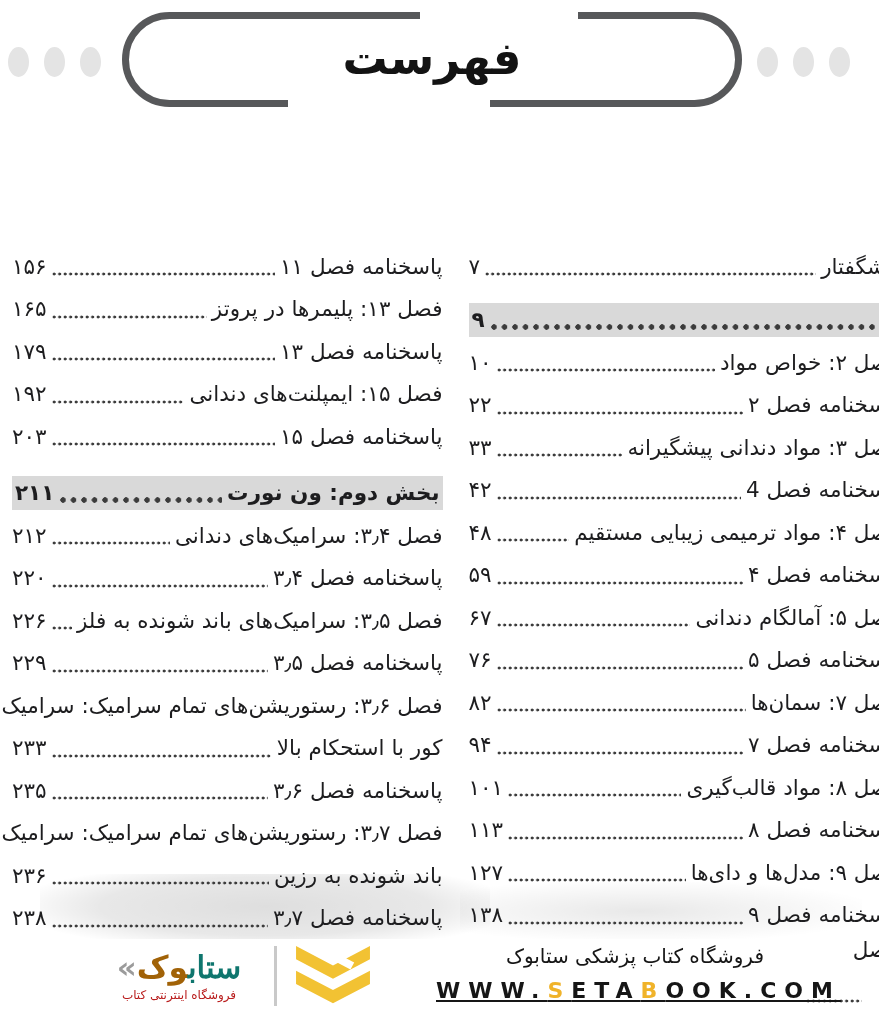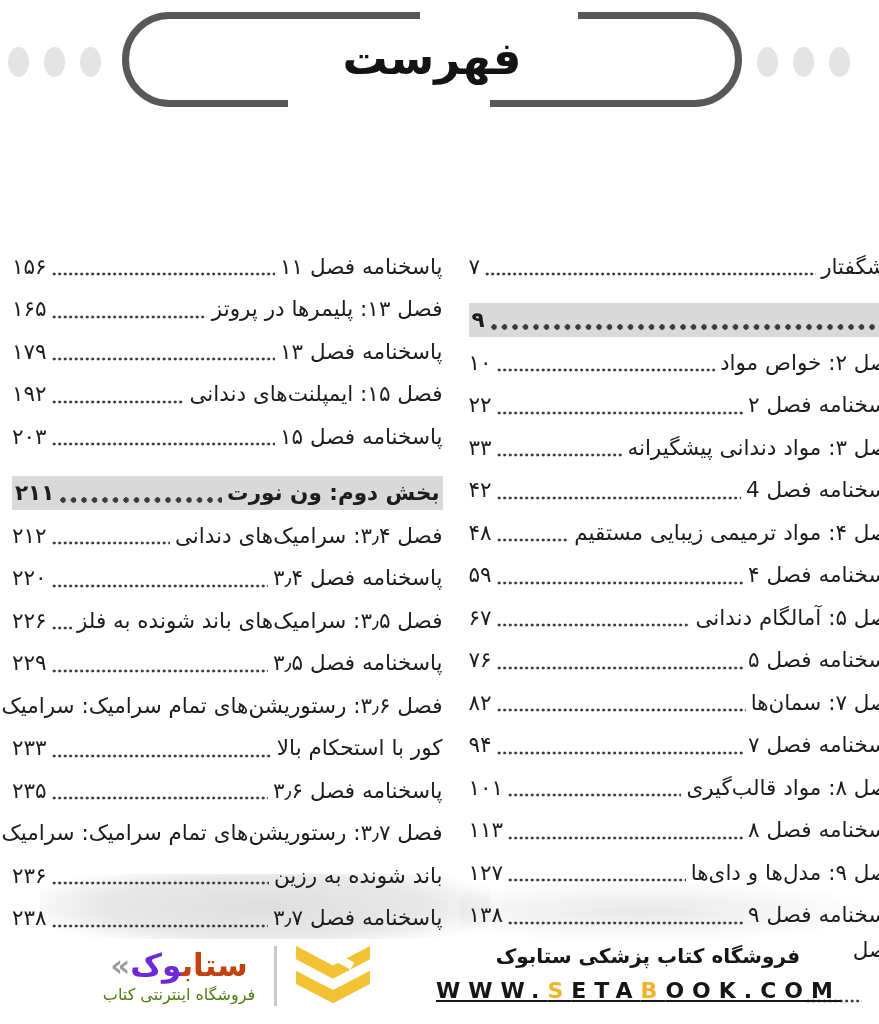--- a/index.html
+++ b/index.html
@@ -40,31 +40,31 @@
   .row.section .leader{height:8px;margin-top:14px;
     background-image:radial-gradient(circle at 4px 4px,#3b3b3b 2.5px,rgba(0,0,0,0) 3px);
     background-size:10.5px 8px;}
   
   .footer-mask{position:absolute;left:0;top:939px;width:812px;bottom:0;background:#fff;z-index:4;}
   .clipped-entry{position:absolute;right:13px;top:937px;font-size:21.5px;direction:rtl;z-index:5;text-align:right;}
   .clipped-dots{position:absolute;left:806px;top:999px;width:56px;height:4px;z-index:5;
     background-image:radial-gradient(circle at 2px 2px,#3b3b3b 1.3px,rgba(0,0,0,0) 1.7px);
     background-size:5.5px 4px;background-repeat:repeat-x;}
   .store-title{position:absolute;left:470px;top:944px;width:330px;z-index:6;
-    text-align:right;font-size:20px;font-weight:bold;direction:rtl;color:#161616;}
+    text-align:center;font-size:20px;font-weight:normal;direction:rtl;color:#161616;}
   .website{position:absolute;left:436px;top:978px;width:380px;z-index:6;
     text-align:center;font-size:22px;font-weight:bold;letter-spacing:8px;color:#161616;text-decoration:underline;}
   .website .hl{color:#f0b32a;}
   .logo{position:absolute;left:96px;top:944px;z-index:6;display:flex;align-items:center;gap:12px;}
   .logo-word-block{width:166px;text-align:center;direction:rtl;}
   .logo-word{font-size:31px;font-weight:bold;line-height:1.1;}
-  .logo-word .y{color:#c2410c;}
-  .logo-word .g{color:#6d28d9;}
+  .logo-word .y{color:#0f766e;font-family:Liberation Serif, serif;}
+  .logo-word .g{color:#a16207;}
   .logo-word .ch{color:#9b9b9b;font-weight:bold;}
-  .logo-tagline{font-size:16px;color:#4d7c0f;margin-top:2px;}
+  .logo-tagline{font-size:12px;color:#b91c1c;margin-top:2px;}
   .logo-divider{width:3px;height:60px;background:#c9c9c9;}
   .logo-mark{width:88px;height:64px;}
 </style>
 </head>
 <body>
 
 <div class="page">
 
   <div class="frame"></div>
   <div class="frame-gap gap-top"></div>

